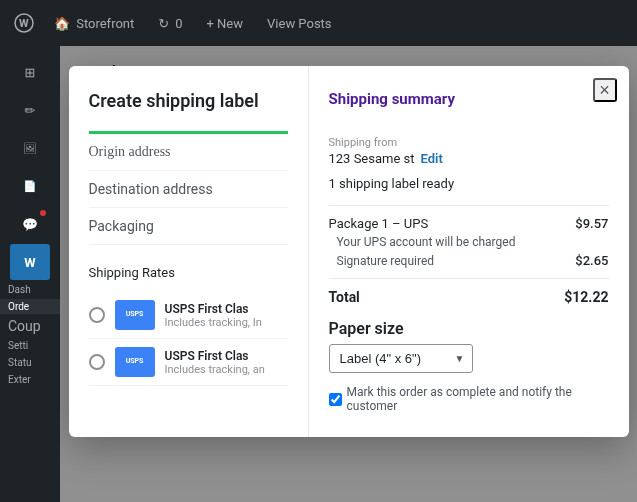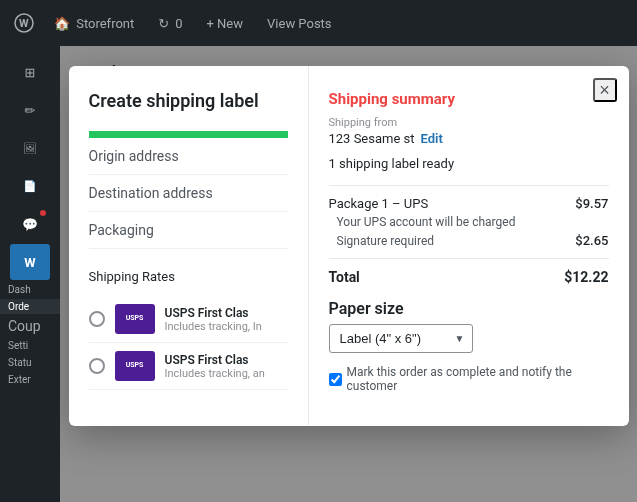--- a/index.html
+++ b/index.html
@@ -141,21 +141,21 @@
     .address-steps {
       margin-bottom: 20px;
     }
     .step-item {
       padding: 10px 0;
       font-size: 14px;
       color: #50575e;
       border-bottom: 1px solid #f0f0f0;
       cursor: pointer;
     }
-    .step-item:first-child { border-top: 7px solid #22c55e; }
+    .step-item:first-child { border-top: 3px solid #22c55e; font-family: Liberation Serif, serif; }
     .section-header {
       font-size: 13px;
       font-weight: 400;
       color: #1d2327;
       margin-bottom: 12px;
       margin-top: 4px;
     }
     .shipping-rate-item {
       display: flex;
       align-items: center;
@@ -167,21 +167,21 @@
       width: 16px;
       height: 16px;
       border: 2px solid #8c8f94;
       border-radius: 50%;
       flex-shrink: 0;
       cursor: pointer;
     }
     .carrier-logo {
       width: 40px;
       height: 30px;
-      background: #4c1d95;
+      background: #3b82f6;
       border-radius: 3px;
       display: flex;
       align-items: center;
       justify-content: center;
       flex-shrink: 0;
     }
     .carrier-logo-text {
       color: #fff;
       font-size: 7px;
       font-weight: 700;
@@ -216,22 +216,22 @@
       justify-content: center;
       cursor: pointer;
       color: #50575e;
       font-size: 18px;
       border-radius: 3px;
     }
 
     .summary-title {
       font-size: 15px;
       font-weight: 700;
-      color: #ef4444;
-      margin-bottom: 8px;
+      color: #4c1d95;
+      margin-bottom: 28px;
     }
     .summary-label {
       font-size: 11px;
       color: #8c8f94;
       margin-bottom: 2px;
     }
     .summary-address-row {
       display: flex;
       align-items: center;
       gap: 6px;

